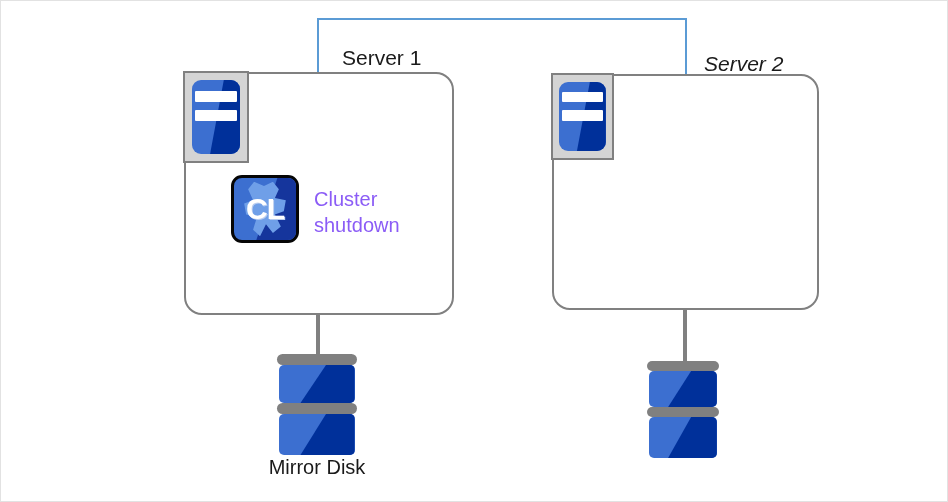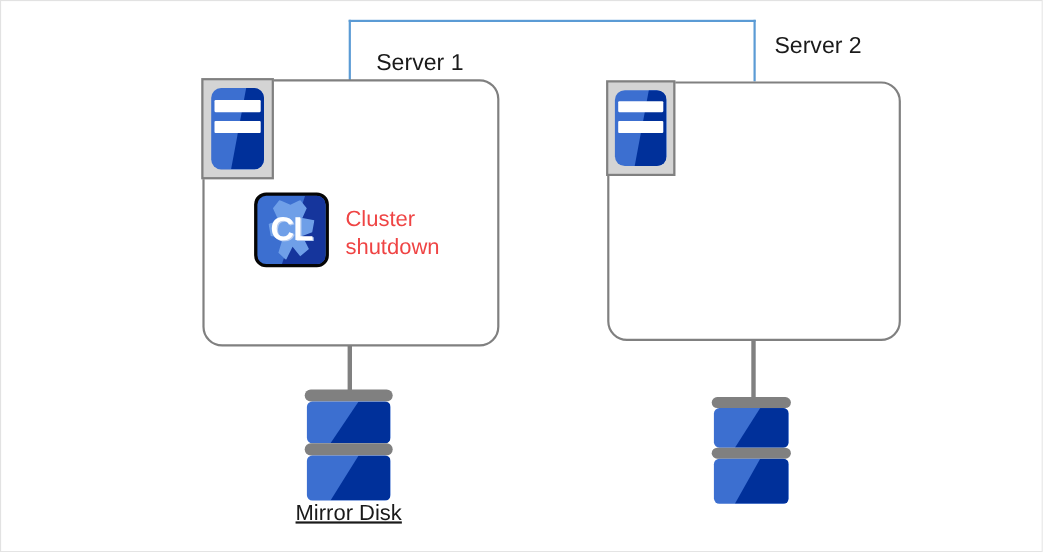--- a/index.html
+++ b/index.html
@@ -46,26 +46,25 @@
     line-height: 1;
     text-align: right;
   }
   .disk-label {
     position: absolute;
     font-size: 20px;
     color: #1a1a1a;
     white-space: nowrap;
     line-height: 1;
     text-align: center;
-    text-decoration: underline;
   }
   .app-label {
     position: absolute;
     font-size: 20px;
-    color: #ef4444;
+    color: #8b5cf6;
     line-height: 1.28;
     white-space: pre-line;
   }
 
   
   .srv-icon {
     position: absolute;
     background: #d4d4d4;
     border: 2.5px solid #808080;
     box-sizing: border-box;
@@ -204,21 +203,21 @@
 
   <div class="disk" style="left:276px; top:353px; width:80px; height:101px;">
     <div class="plate" style="top:0px; height:11px;"></div>
     <div class="slab" style="top:11px; height:38px;"></div>
     <div class="plate" style="top:49px; height:11px;"></div>
     <div class="slab" style="top:60px; height:41px;"></div>
   </div>
 
   <div class="disk-label" style="left:236px; top:456px; width:160px;">Mirror Disk</div>
 
-  <div class="server-label" style="left:703px; top:30px;">Server 2</div>
+  <div class="server-label" style="left:703px; top:52px;font-style:italic;">Server 2</div>
 
   <div class="server-box" style="left:551px; top:73px; width:267px; height:236px;"></div>
 
   <div class="srv-icon" style="left:550px; top:72px; width:63px; height:87px;">
     <div class="body"></div>
     <div class="bar b1"></div>
     <div class="bar b2"></div>
   </div>
 
   <div class="vline" style="left:682px; top:308px; width:4px; height:55px;"></div>

